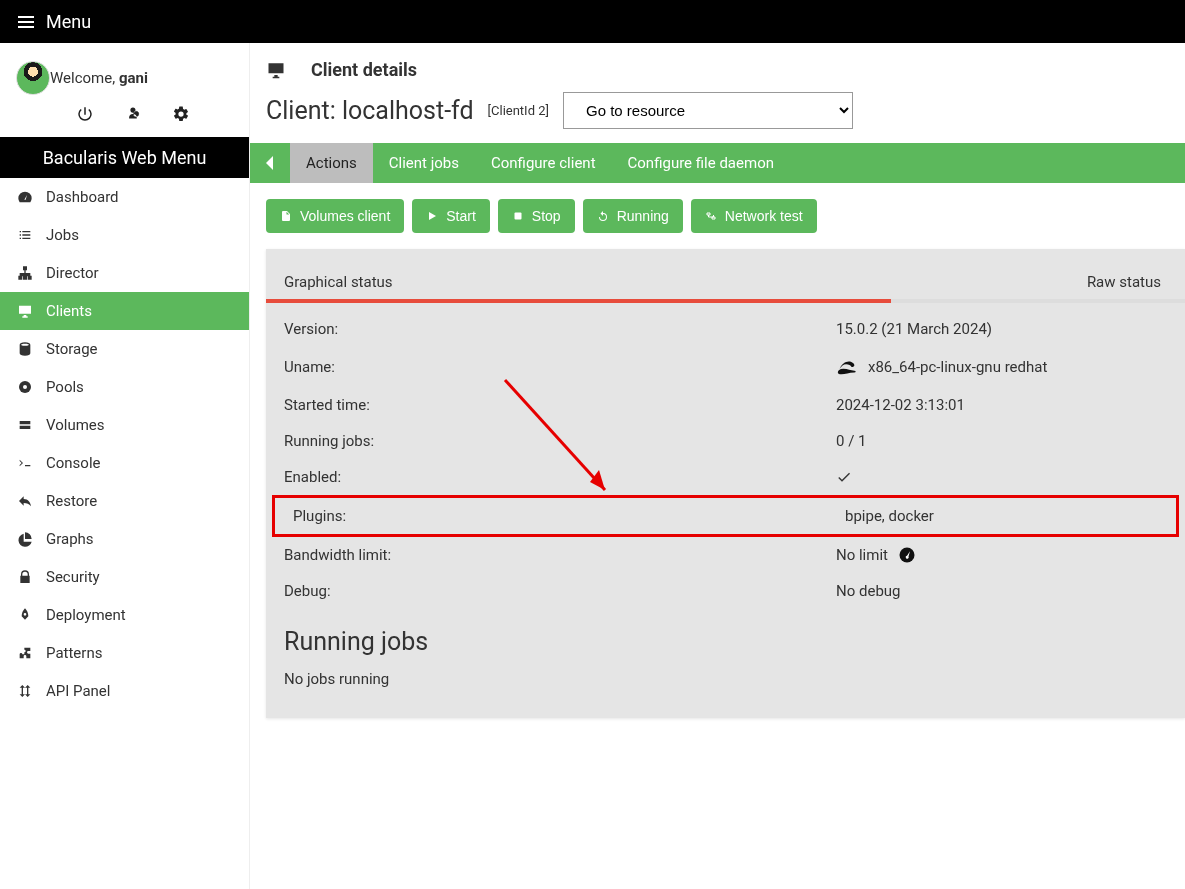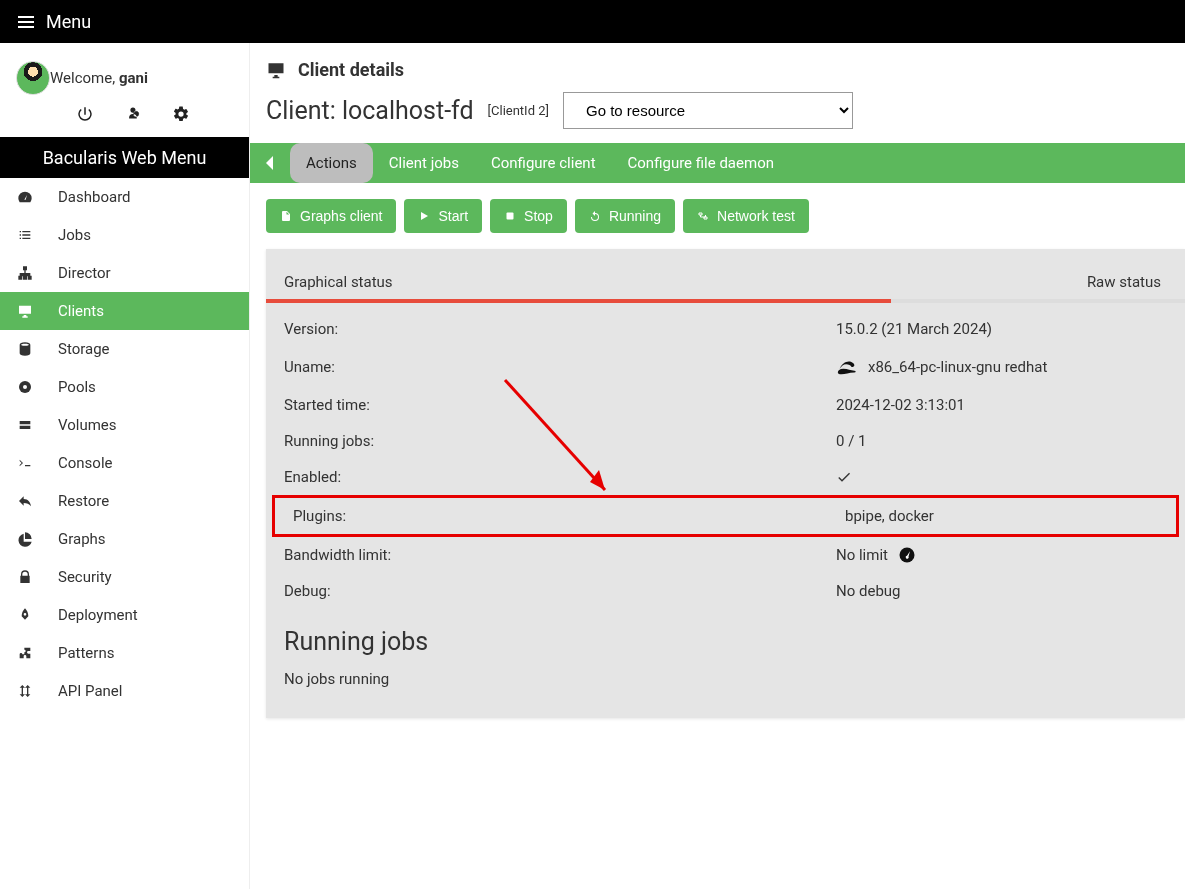--- a/index.html
+++ b/index.html
@@ -11,35 +11,35 @@
 .layout { display: flex; }
 .sidebar { width: 250px; background: #fff; border-right: 1px solid #eee; min-height: 846px; }
 .user-block { padding: 18px 16px 10px 16px; display: flex; align-items: center; }
 .avatar { width: 34px; height: 34px; border-radius: 50%; background: radial-gradient(circle at 50% 30%, #ffe0b0 0 18%, #1a1a1a 18% 34%, #5cb85c 34% 100%); border: 1px solid #ddd; flex-shrink: 0; }
 .welcome { font-size: 15px; }
 .welcome b { font-weight: 700; }
 .user-icons { padding: 0 0 14px 76px; display: flex; gap: 30px; color: #222; }
 .user-icons svg { width: 18px; height: 18px; }
 .menu-title { background: #000; color: #fff; text-align: center; padding: 10px 0; font-size: 18px; }
 .nav { list-style: none; }
-.nav li { display: flex; align-items: center; padding: 10px 16px; gap: 24px; font-size: 15px; cursor: pointer; }
+.nav li { display: flex; align-items: center; padding: 10px 16px; gap: 12px; font-size: 15px; cursor: pointer; }
 .nav li .icon { width: 18px; display: flex; justify-content: center; }
 .nav li.active { background: #5cb85c; color: #fff; }
 .main { flex: 1; padding: 16px 0 0 0; }
 .page-header { padding: 0 16px 14px 16px; }
-.page-title-row { display: flex; align-items: center; gap: 12px; margin-bottom: 12px; }
+.page-title-row { display: flex; align-items: center; gap: 25px; margin-bottom: 12px; }
 .page-title-row .title { font-size: 18px; font-weight: 700; }
 .client-row { display: flex; align-items: center; gap: 14px; flex-wrap: wrap; }
 .client-name { font-size: 25px; font-weight: 400; text-align: center; }
 .client-id { font-size: 13px; color: #333; }
 .go-select { border: 1px solid #999; padding: 8px 18px; font-size: 15px; width: 290px; background: #fff; }
 .tabs-bar { background: #5cb85c; display: flex; align-items: stretch; height: 40px; }
 .tabs-bar .back { width: 40px; display: flex; align-items: center; justify-content: center; color: #fff; cursor: pointer; }
 .tabs-bar .tab { padding: 0 16px; display: flex; align-items: center; color: #fff; cursor: pointer; font-size: 15px; }
-.tabs-bar .tab.active { background: #bdbdbd; color: #222; border-radius: 10px; }
+.tabs-bar .tab.active { background: #bdbdbd; color: #222; }
 .action-buttons { padding: 16px; display: flex; gap: 8px; flex-wrap: wrap; }
 .btn { background: #5cb85c; color: #fff; border: none; border-radius: 4px; padding: 9px 14px; font-size: 14px; display: inline-flex; align-items: center; gap: 8px; cursor: pointer; }
 .btn svg { width: 12px; height: 12px; fill: #fff; }
 .status-panel { margin: 0 0 0 16px; background: #e5e5e5; box-shadow: 0 1px 3px rgba(0,0,0,0.1); padding: 24px 0 30px 0; }
 .status-tabs-row { display: flex; justify-content: space-between; padding: 0 24px 8px 18px; font-size: 15px; }
 .status-divider { height: 4px; display: flex; margin-bottom: 8px; }
 .status-divider .red { background: #e74c3c; flex: 0 0 68%; }
 .status-divider .gray { background: #ddd; flex: 1; }
 .info-table { width: 100%; }
 .info-row { display: flex; padding: 9px 18px; font-size: 15px; align-items: center; }
@@ -236,21 +236,21 @@
       <div class="tab">Client jobs</div>
       <div class="tab">Configure client</div>
       <div class="tab">Configure file daemon</div>
     </div>
 
     <div class="action-buttons">
       <button class="btn">
           <svg viewBox="0 0 24 24">
             <path d="M14 2H6a2 2 0 0 0-2 2v16a2 2 0 0 0 2 2h12a2 2 0 0 0 2-2V8zm-1 7V3.5L18.5 9z"></path>
           </svg>
-          <span>Graphs client</span>
+          <span>Volumes client</span>
         </button>
       <button class="btn">
           <svg viewBox="0 0 24 24">
             <path d="M6 4l14 8-14 8z"></path>
           </svg>
           <span>Start</span>
         </button>
       <button class="btn">
           <svg viewBox="0 0 24 24">
             <rect x="5" y="5" width="14" height="14" rx="2"></rect>

